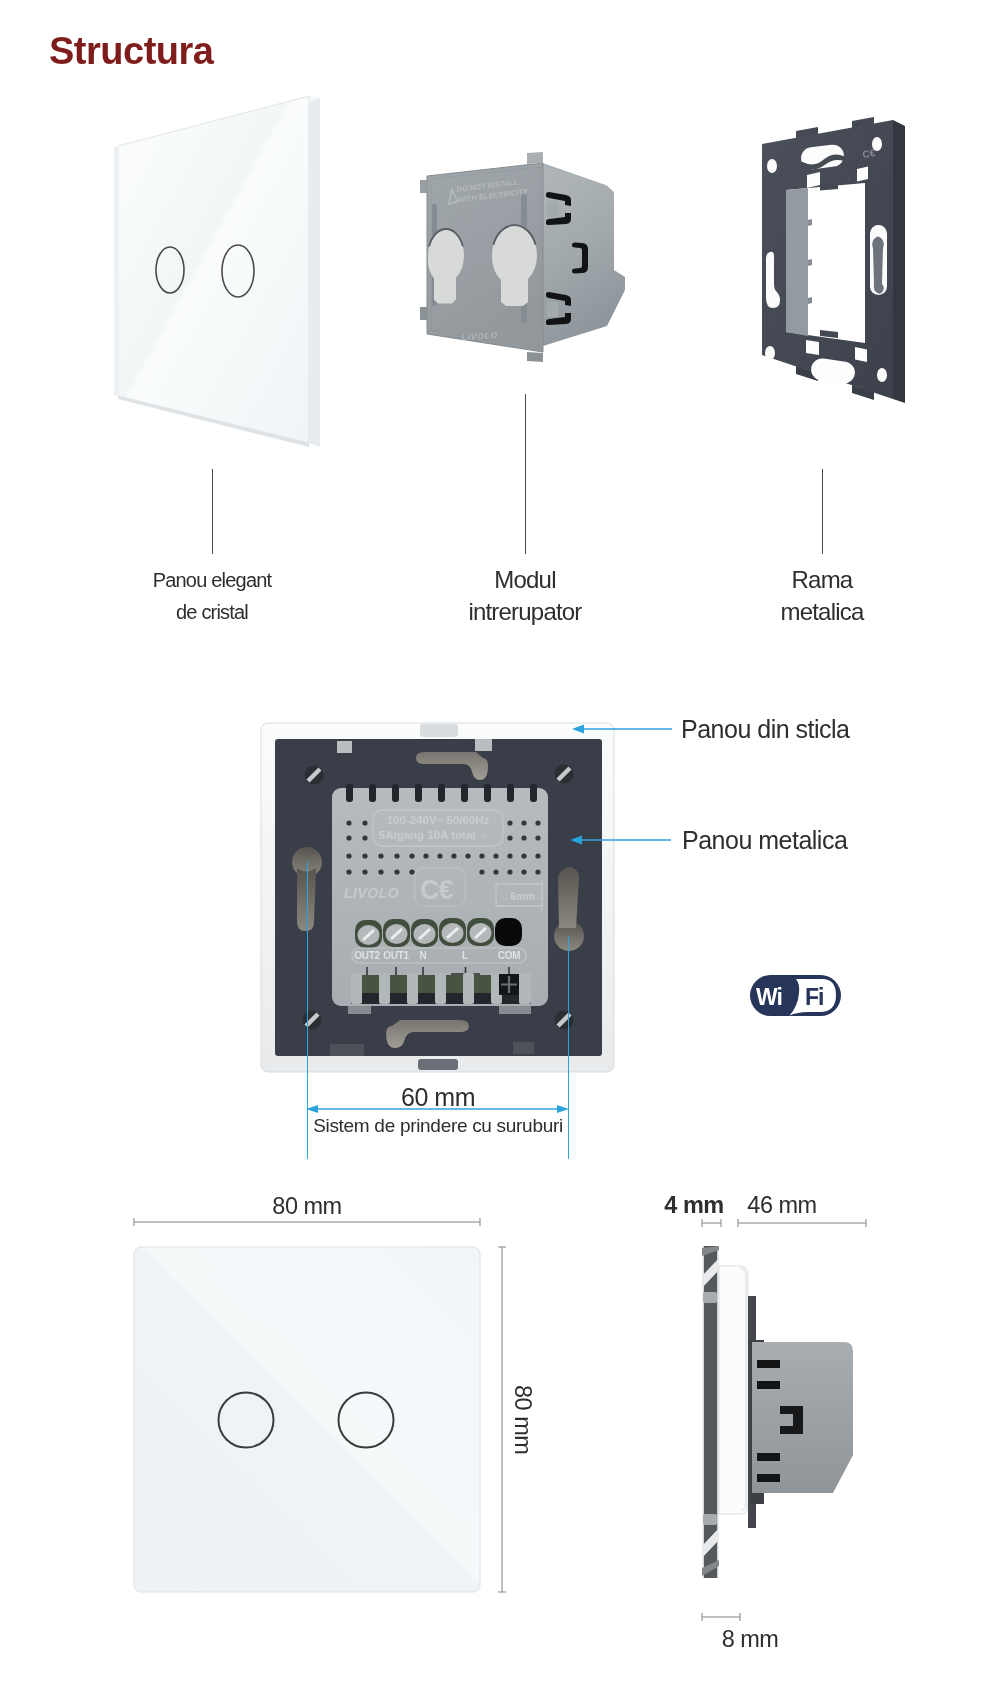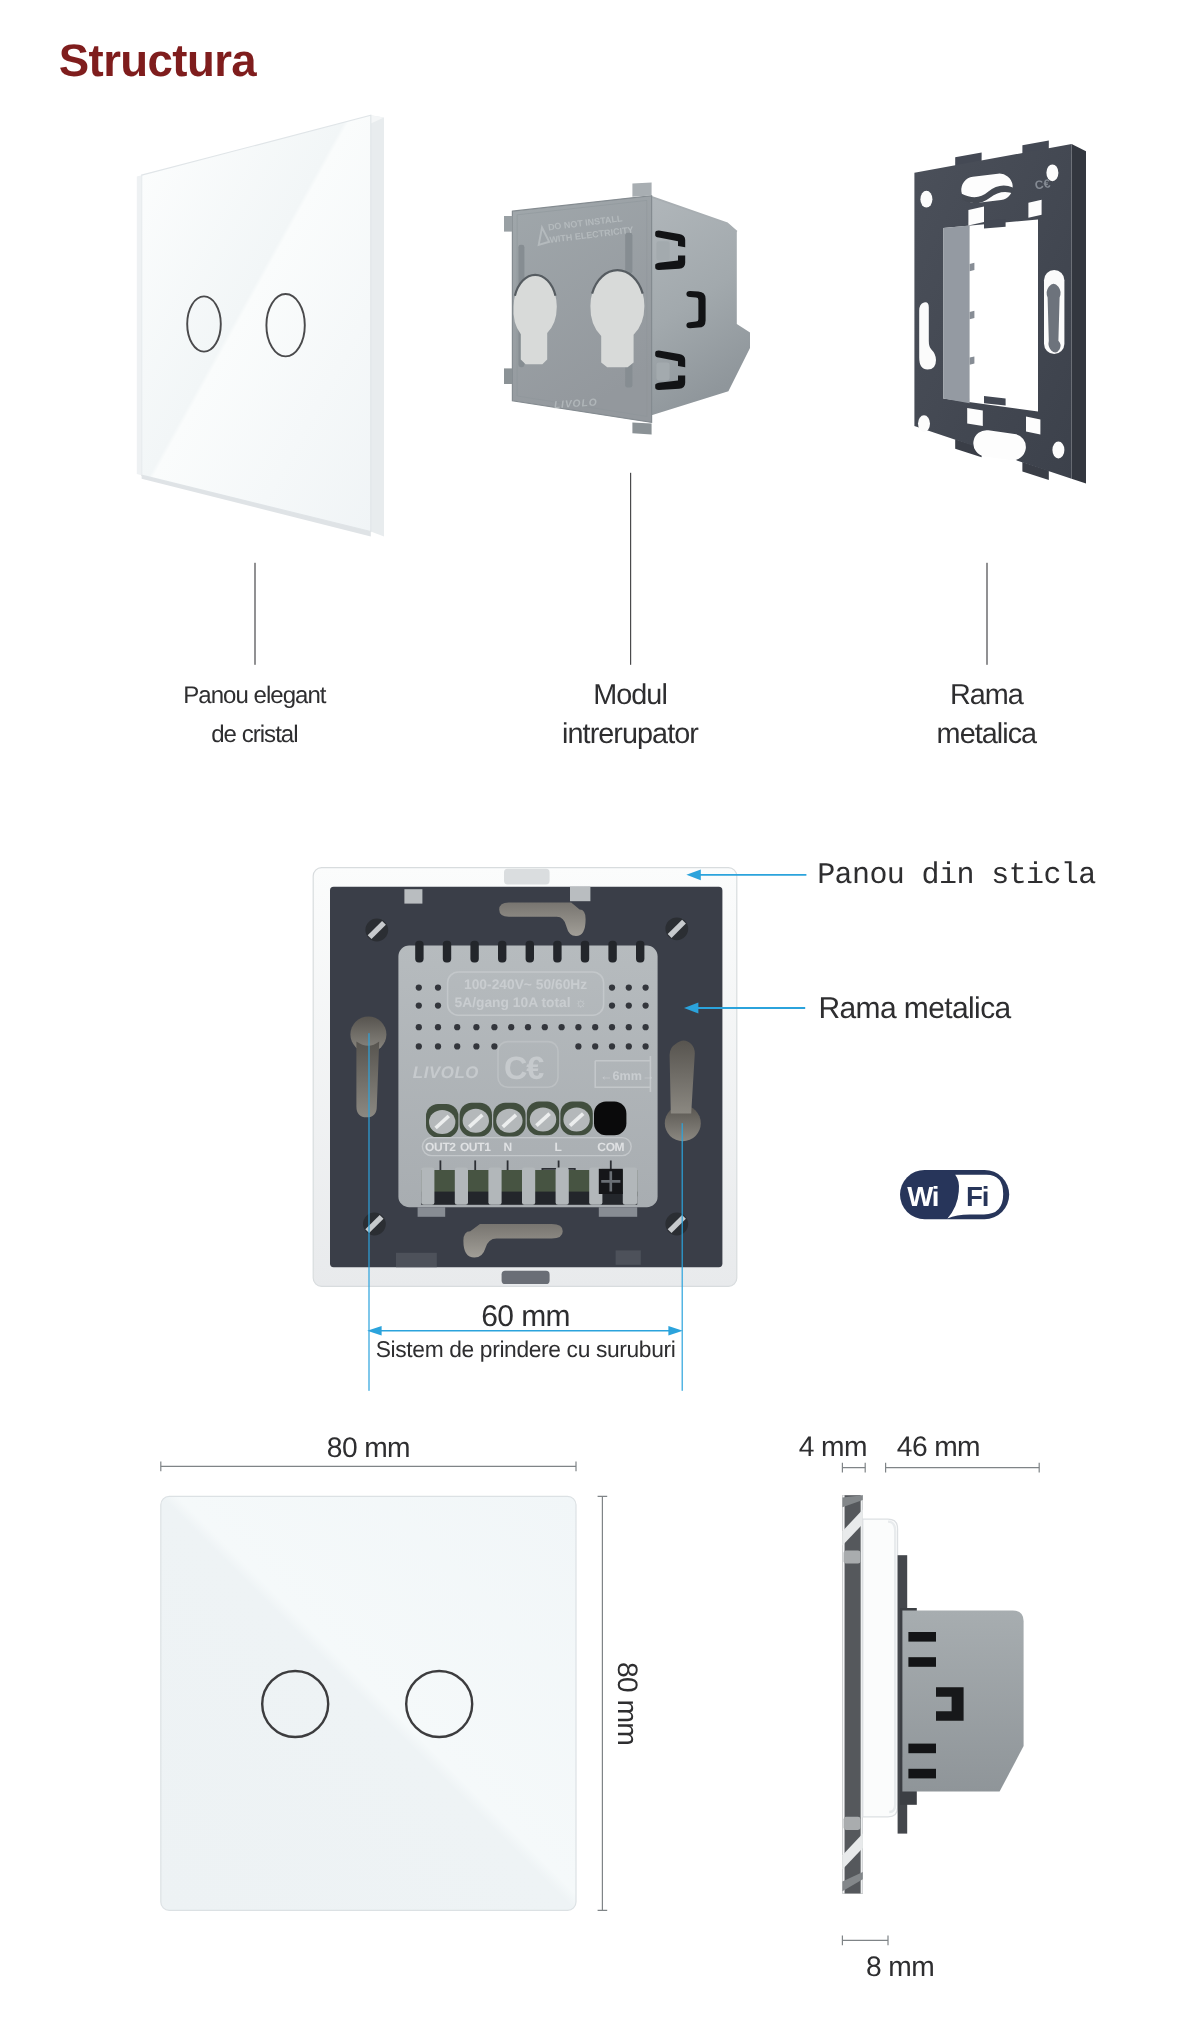--- a/index.html
+++ b/index.html
@@ -340,22 +340,22 @@
 <svg class="abs" style="left:560px;top:715px;" width="130" height="140" viewBox="0 0 130 140">
   <g stroke="#2ba3dc" stroke-width="1.5" fill="none">
     <line x1="22" y1="14" x2="112" y2="14"></line>
     <line x1="20" y1="125" x2="111" y2="125"></line>
   </g>
   <g fill="#2ba3dc">
     <polygon points="12,14 24,9.5 24,18.5"></polygon>
     <polygon points="10,125 22,120.5 22,129.5"></polygon>
   </g>
 </svg>
-<div class="abs" style="left:681px;top:715px;font-size:25px;color:#2e2e30;letter-spacing:-0.5px;font-family:Liberation Mono, monospace;">Panou din sticla</div>
-<div class="abs" style="left:682px;top:826px;font-size:25px;color:#2e2e30;letter-spacing:-0.5px;">Rama metalica</div>
+<div class="abs" style="left:681px;top:715px;font-size:25px;color:#2e2e30;letter-spacing:-0.5px;">Panou din sticla</div>
+<div class="abs" style="left:682px;top:826px;font-size:25px;color:#2e2e30;letter-spacing:-0.5px;">Panou metalica</div>
 
 <svg class="abs" style="left:750px;top:975px;" width="92" height="42" viewBox="0 0 92 42">
   <rect x="0" y="0" width="91" height="41" rx="20.5" fill="#27355a"></rect>
   <path d="M47,4 L72,4 Q86,4 86,20 Q86,37 70,37 L58,37 Q47,37 39.5,40.5 Q48,31 49,18 Q50,9 46,4 Z" fill="#ffffff"></path>
   <text x="6" y="30" fill="#ffffff" font-size="23" font-weight="bold" letter-spacing="-1">Wi</text>
   <text x="55" y="30" fill="#27355a" font-size="23" font-weight="bold" letter-spacing="-1">Fi</text>
 </svg>
 
 <div class="abs" style="left:306.5px;top:861px;width:1.3px;height:298px;background:#2ba3dc;"></div>
 <div class="abs" style="left:567.5px;top:936px;width:1.3px;height:223px;background:#2ba3dc;"></div>
@@ -392,21 +392,21 @@
   <circle cx="238" cy="204" r="27.5" fill="none" stroke="#3c3c3e" stroke-width="2"></circle>
 
   <g stroke="#7f8487" stroke-width="1">
     <line x1="374" y1="31" x2="374" y2="376"></line>
     <line x1="370" y1="31" x2="378" y2="31"></line>
     <line x1="370" y1="376" x2="378" y2="376"></line>
   </g>
 </svg>
 <div class="abs" style="left:536px;top:1385px;font-size:23.5px;color:#2e2e30;letter-spacing:-0.5px;transform:rotate(90deg);transform-origin:left top;">80 mm</div>
 
-<div class="abs lbl" style="left:644px;top:1192px;width:100px;font-size:23.5px;letter-spacing:-0.5px;">4 mm</div>
+<div class="abs lbl" style="left:644px;top:1192px;width:100px;font-size:23.5px;letter-spacing:-0.5px;font-weight:bold;">4 mm</div>
 <div class="abs lbl" style="left:732px;top:1192px;width:100px;font-size:23.5px;letter-spacing:-0.5px;">46 mm</div>
 <svg class="abs" style="left:690px;top:1216px;" width="200" height="440" viewBox="0 0 200 440">
   <defs>
     <linearGradient id="gl1" x1="0" y1="0" x2="1" y2="0">
       <stop offset="0" stop-color="#6a6d71"></stop>
       <stop offset="0.5" stop-color="#54575b"></stop>
       <stop offset="1" stop-color="#47494d"></stop>
     </linearGradient>
     <linearGradient id="sb1" x1="0" y1="0" x2="0" y2="1">
       <stop offset="0" stop-color="#a7adb0"></stop>

